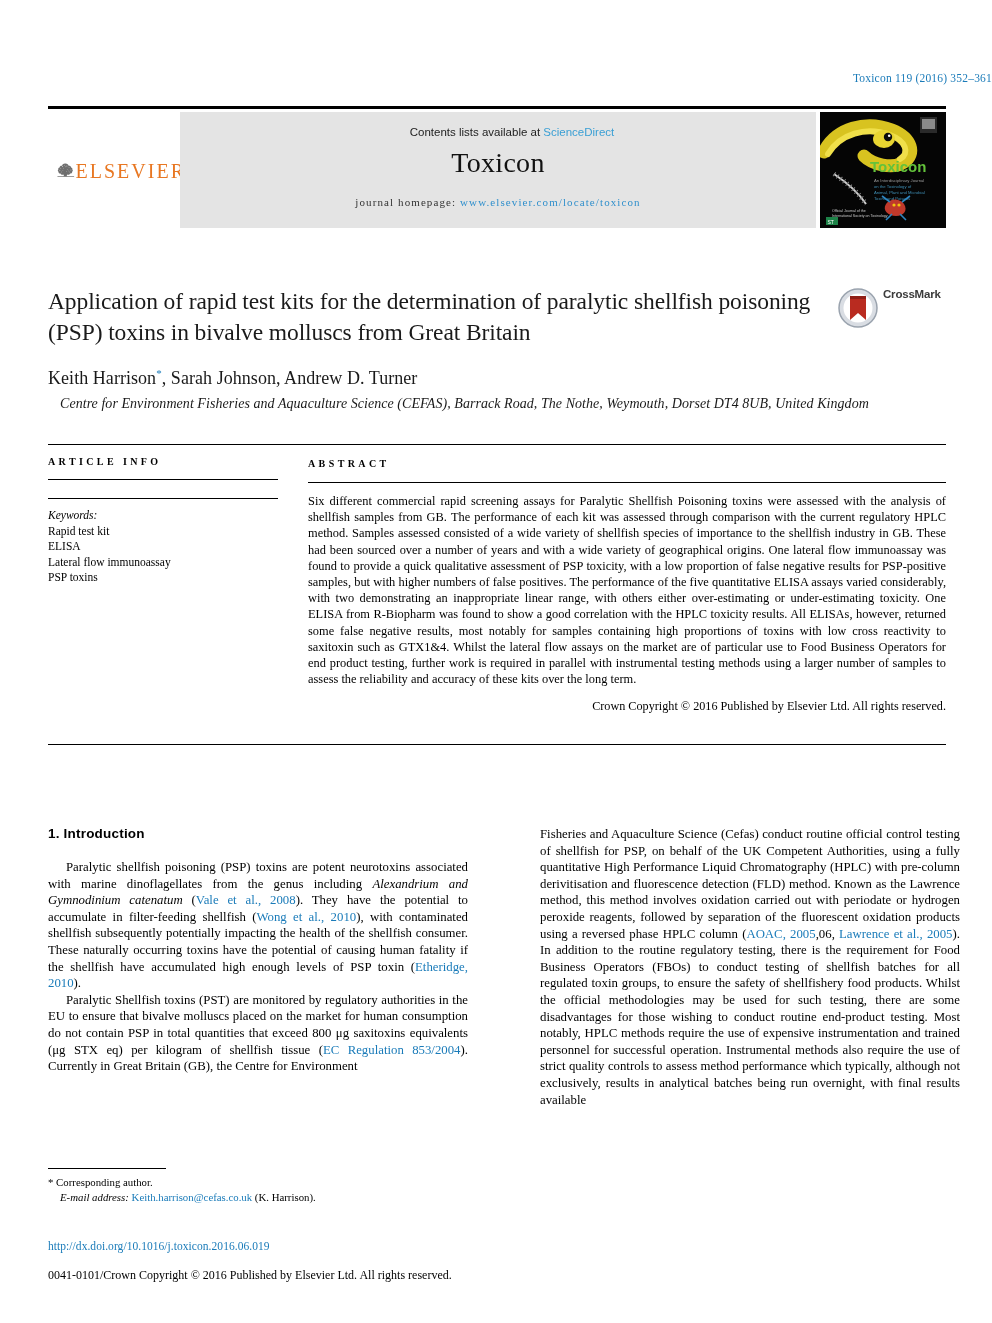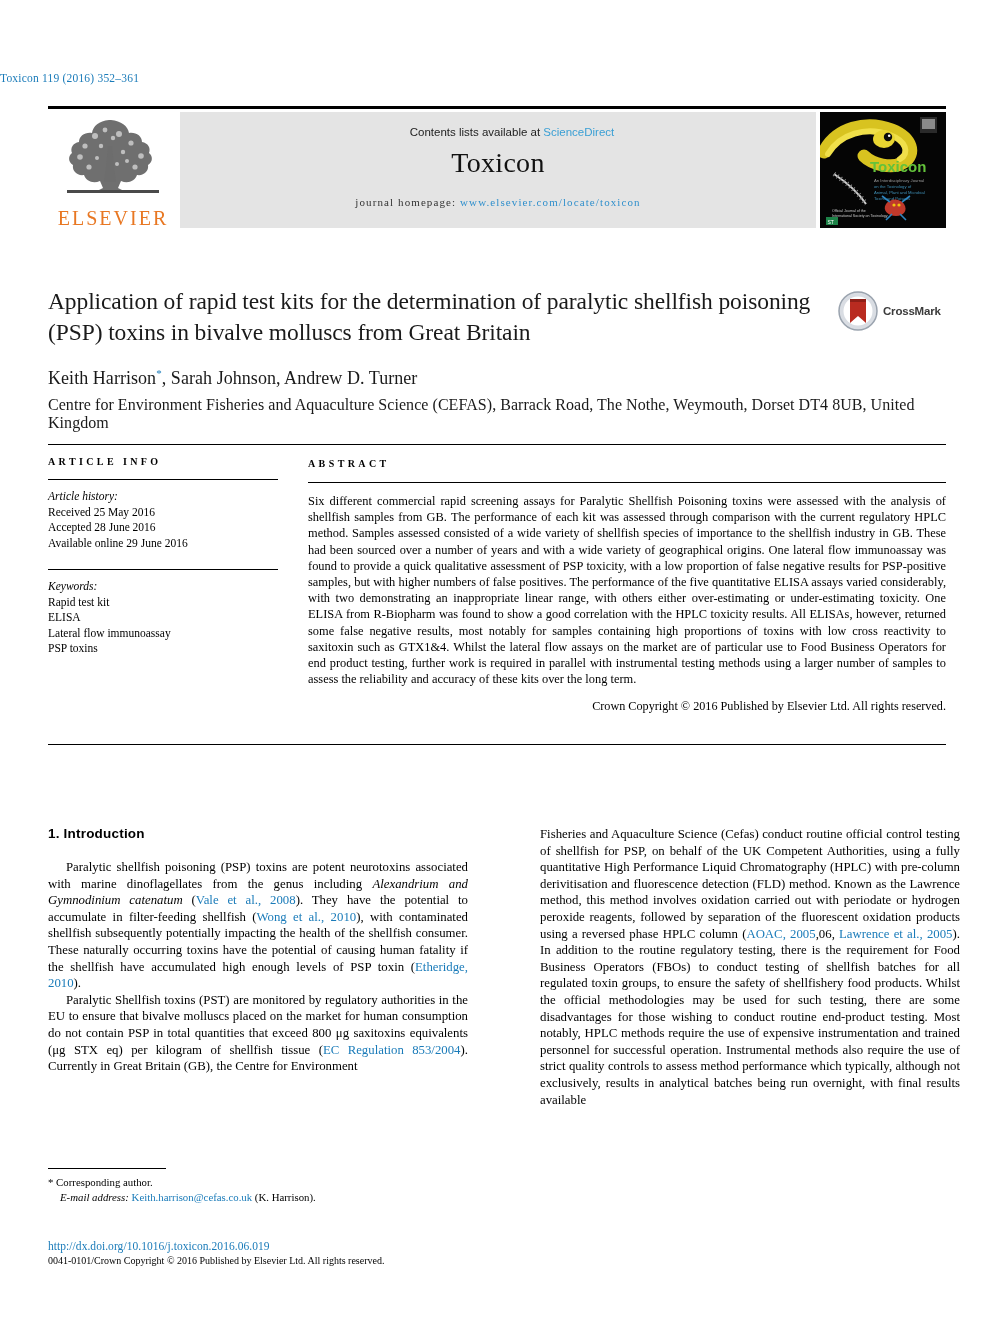--- a/index.html
+++ b/index.html
@@ -19,41 +19,41 @@
     position: absolute;
     left: 0; top: 0;
     width: 992px;
     height: 1323px;
   }
 
   
   .runhead {
     position: absolute;
     top: 72px; left: 0; width: 992px;
-    text-align: left;
+    text-align: right;
     font-size: 11.5px;
     color: #1a7bb9;
     letter-spacing: 0.2px;
   }
 
   
   .masthead {
     position: absolute;
     left: 48px; top: 106px;
     width: 898px; height: 124px;
   }
   .rule-top {
     position: absolute; left: 0; top: 0;
     width: 898px; height: 3px; background: #000;
   }
   .elsevier-block {
-    position: absolute; left: 0; top: 6px;
+    position: absolute; left: 8px; top: 6px;
     width: 130px; height: 116px;
-    display: flex; flex-direction: column;
-    align-items: center; justify-content: space-between;
+    display: flex; 
+    align-items: center; justify-content: flex-end;
   }
   .tree-svg { display:block; }
   .elsevier-word {
     font-family: "Liberation Serif", serif;
     font-size: 20px;
     letter-spacing: 2.0px;
     color: #E87722;
     line-height: 1;
     margin-top: 1px;
   }
@@ -103,41 +103,43 @@
     font-size: 23.5px;
     line-height: 31px;
     color: #1a1a1a;
     font-weight: normal;
     margin: 0;
     letter-spacing: -0.1px;
   }
   .crossmark {
     position: absolute; right: 0; top: 2px;
     width: 108px; height: 46px;
-    display: flex; align-items: center; gap: 5px;
+    display: flex; align-items: flex-start; gap: 5px;
   }
   .cm-label {
     font-family: "Liberation Sans", sans-serif;
     font-size: 11.5px;
     font-weight: bold;
     color: #3b3b3b;
     letter-spacing: -0.2px;
   }
   .authors {
     margin-top: 19px;
     font-size: 18px;
     color: #1a1a1a;
     letter-spacing: 0.05px;
   }
   .authors sup { color: #1a7bb9; font-size: 11px; }
   .affil {
     margin-top: 7px;
-    font-size: 16px;
+    font-size: 14px;
+    font-style: italic;
     color: #1a1a1a;
     letter-spacing: 0.05px;
+    margin-left: 12px;
   }
 
   
   .infoabs {
     position: absolute; left: 48px; top: 444px; width: 898px;
   }
   .ia-rule-top {
     position: absolute; left: 0; top: 0; width: 898px; height: 1px; background: #000;
   }
   .col-info { position: absolute; left: 0; top: 0; width: 230px; }
@@ -212,22 +214,22 @@
 
   .doi-block {
     position: absolute; left: 48px; top: 1240px; width: 600px;
   }
   .doi-url {
     font-size: 11.5px;
     color: #1a7bb9;
     letter-spacing: 0.05px;
   }
   .issn-line {
-    font-size: 10px;
-    margin-top: 3px;
+    font-size: 12px;
+    margin-top: 16px;
     color: #000;
   }
 </style>
 </head>
 <body>
 
 <div class="page">
 
   <div class="runhead">Toxicon 119 (2016) 352–361</div>
 
@@ -323,26 +325,20 @@
     <div class="authors">Keith Harrison<sup>*</sup>, Sarah Johnson, Andrew D. Turner</div>
     <div class="affil">Centre for Environment Fisheries and Aquaculture Science (CEFAS), Barrack Road, The Nothe, Weymouth, Dorset DT4 8UB, United Kingdom</div>
   </div>
 
   <div class="infoabs">
     <div class="ia-rule-top"></div>
 
     <div class="col-info">
       <div class="sec-head">ARTICLE INFO</div>
       <div class="thin-rule"></div>
-      <div class="hist-block">
-        <div class="ital">Article history:</div>
-        <div>Received 25 May 2016</div>
-        <div>Accepted 28 June 2016</div>
-        <div>Available online 29 June 2016</div>
-      </div>
       <div class="kw-rule"></div>
       <div class="kw-block">
         <div class="ital">Keywords:</div>
         <div>Rapid test kit</div>
         <div>ELISA</div>
         <div>Lateral flow immunoassay</div>
         <div>PSP toxins</div>
       </div>
     </div>
 

